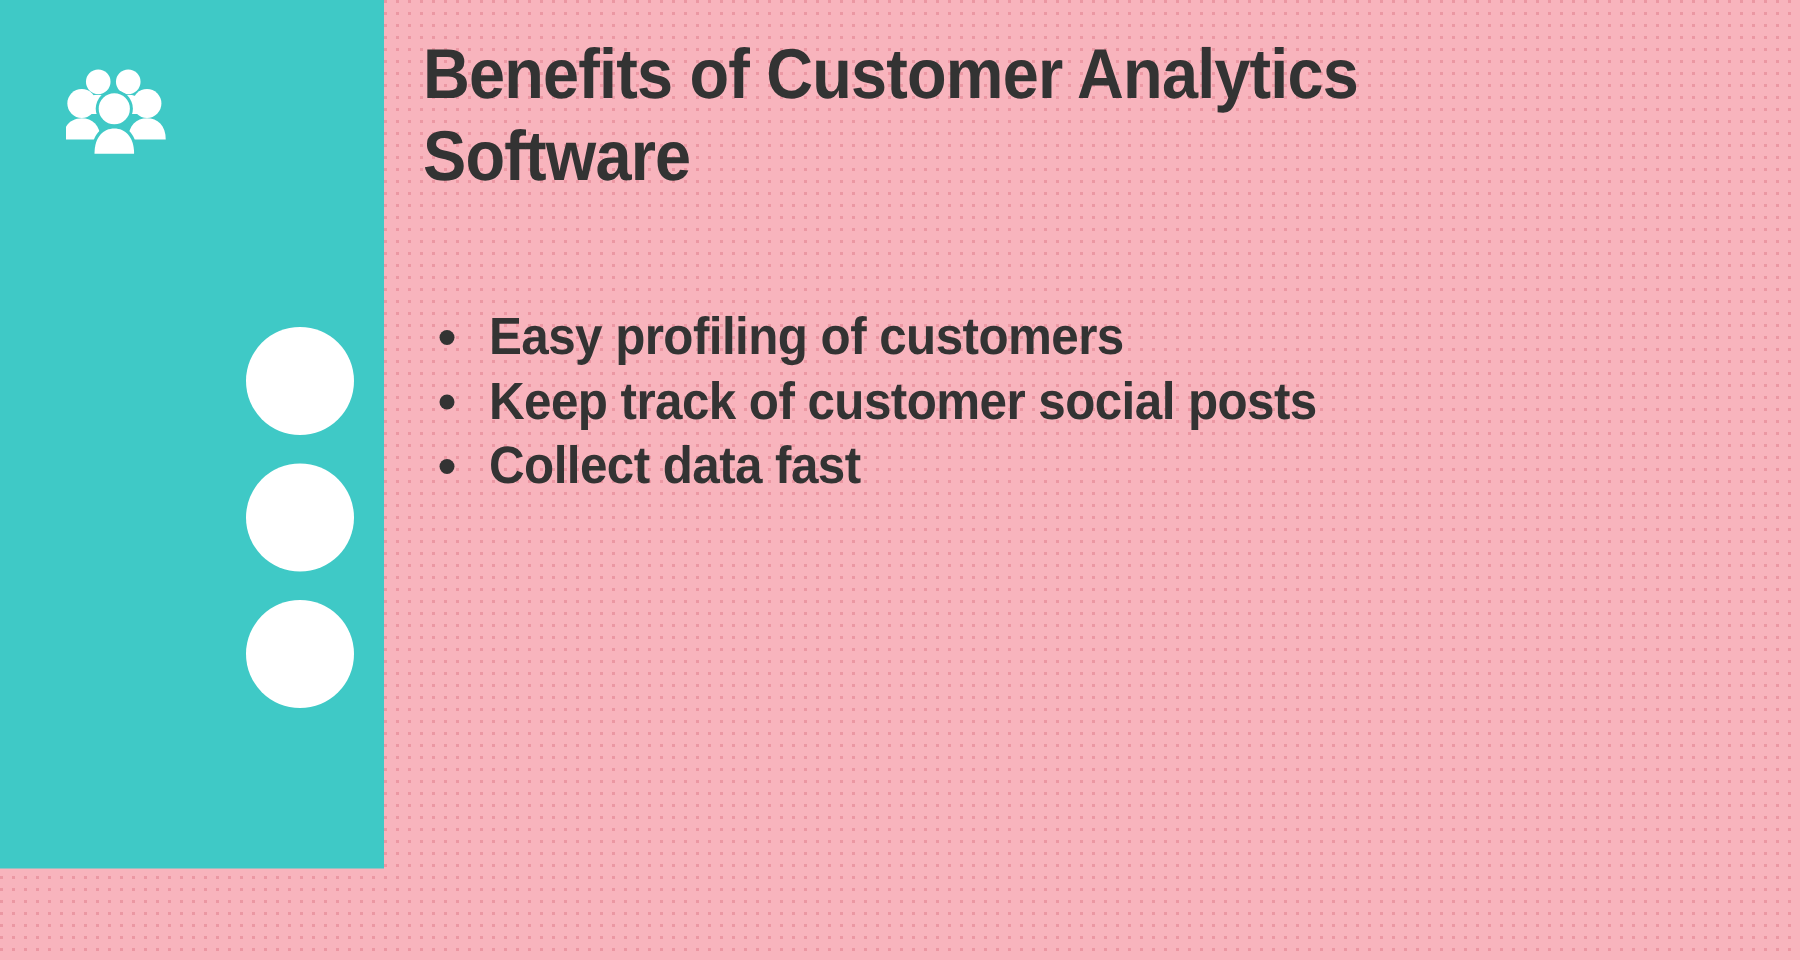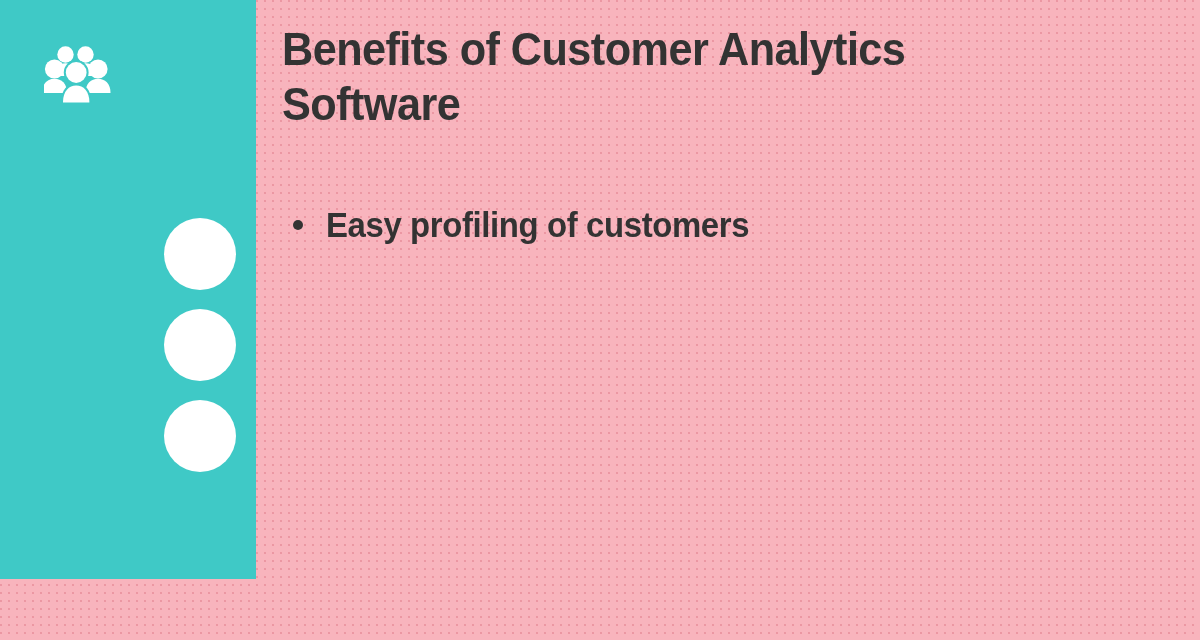--- a/index.html
+++ b/index.html
@@ -171,17 +171,25 @@
 
   <div class="content">
 
     <h1 class="title">Benefits of Customer Analytics Software</h1>
 
     <ul class="bullet-list">
       <li class="bullet-item">
         <span class="bullet-marker"></span>
         <span class="bullet-text">Easy profiling of customers</span>
       </li>
+      <li class="bullet-item">
+        <span class="bullet-marker"></span>
+        <span class="bullet-text">Keep track of customer social posts</span>
+      </li>
+      <li class="bullet-item">
+        <span class="bullet-marker"></span>
+        <span class="bullet-text">Collect data fast</span>
+      </li>
     </ul>
 
   </div>
 
 </div>
 
 </body></html>

